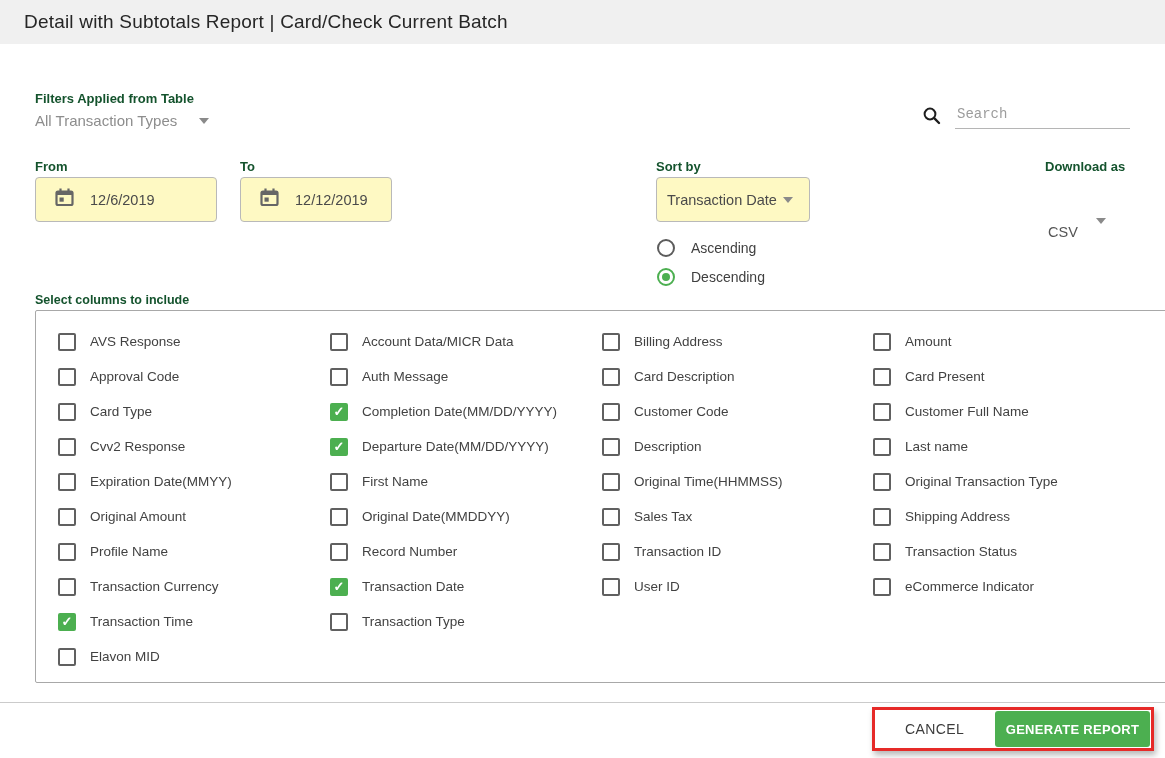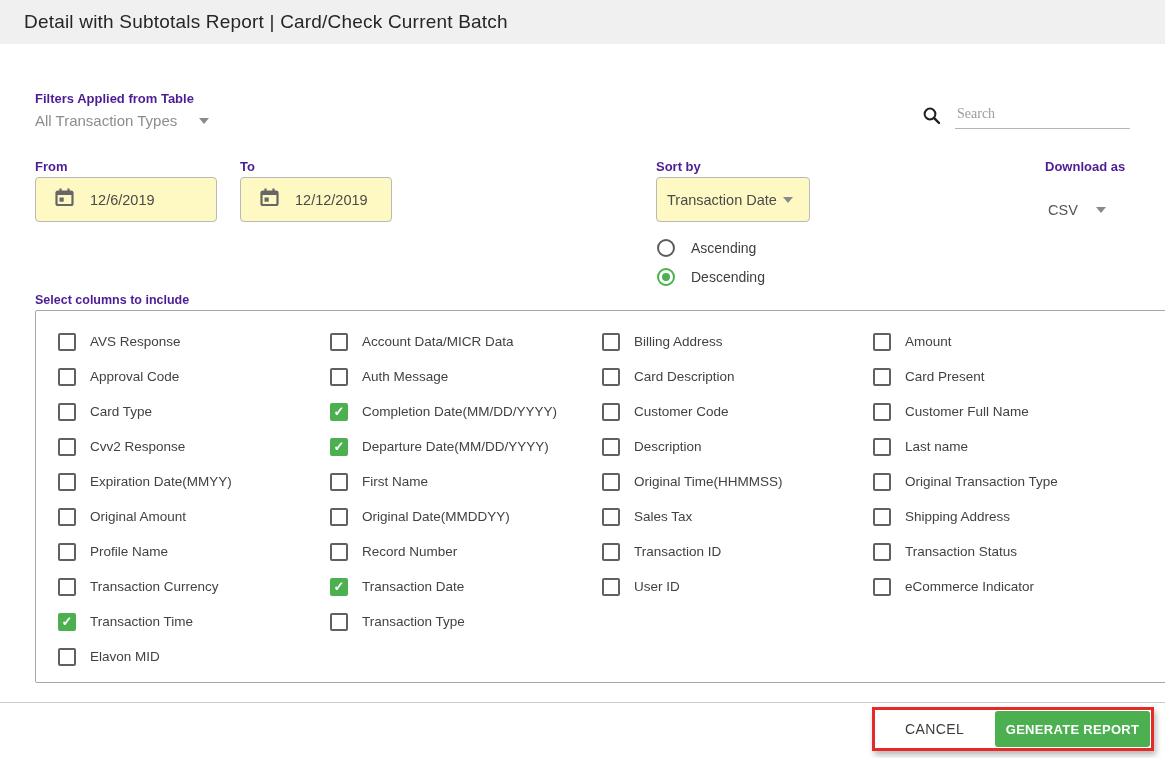--- a/index.html
+++ b/index.html
@@ -5,50 +5,50 @@
   * { margin:0; padding:0; box-sizing:border-box; }
   html,body { background:#fff; }
   body { font-family:"Liberation Sans", sans-serif; color:#4a4a4a; }
   .stage { position:relative; width:1165px; height:758px; background:#fff; overflow:hidden; }
 
   
   .header { position:absolute; left:0; top:0; width:1165px; height:44px; background:#f0f0f0; display:flex; align-items:center; padding-left:24px; }
   .header .title { font-size:19px; color:#262626; letter-spacing:.2px; }
 
   
-  .flabel { position:absolute; font-size:13px; font-weight:bold; color:#4c1d95; }
+  .flabel { position:absolute; font-size:13px; font-weight:bold; color:#14532d; }
   .filters-label { left:35px; top:91px; }
   .tx-type { position:absolute; left:35px; top:112px; display:flex; align-items:center; gap:22px; cursor:pointer; }
   .tx-type .val { font-size:15px; color:#8d8d8d; }
 
   .tri { width:0; height:0; border-left:5px solid transparent; border-right:5px solid transparent; border-top:6px solid #8a8a8a; display:inline-block; }
 
   
   .search-wrap { position:absolute; left:922px; top:103px; width:210px; }
   .search-icon { position:absolute; left:0; top:3px; }
-  .search-input { position:absolute; left:33px; top:0; width:175px; border:none; border-bottom:1px solid #b5b5b5; outline:none; font-size:14px; color:#4a4a4a; background:transparent; padding:3px 2px 6px 2px; font-family:Liberation Serif, serif; }
+  .search-input { position:absolute; left:33px; top:0; width:175px; border:none; border-bottom:1px solid #b5b5b5; outline:none; font-size:14px; color:#4a4a4a; background:transparent; padding:3px 2px 6px 2px; font-family:Liberation Mono, monospace; }
   .search-input::placeholder { color:#9d9d9d; }
 
   
   .from-label { left:35px; top:159px; }
   .to-label { left:240px; top:159px; }
   .sort-label { left:656px; top:159px; }
   .dl-label { left:1045px; top:159px; }
 
   .field-box { position:absolute; height:45px; border:1px solid #b9b9b9; border-radius:4px; background:#fef9c3; display:flex; align-items:center; cursor:pointer; }
   .from-box { left:35px; top:177px; width:182px; }
   .to-box { left:240px; top:177px; width:152px; }
   .field-box .cal { margin-left:18px; }
   .field-box .dval { margin-left:15px; font-size:14.5px; color:#4a4a4a; }
 
   .sort-box { left:656px; top:177px; width:154px; justify-content:space-between; padding:0 16px 0 10px; }
   .sort-box .sval { font-size:14.5px; color:#4a4a4a; }
 
   .csv-wrap { position:absolute; left:1048px; top:202px; display:flex; align-items:center; gap:18px; cursor:pointer; }
-  .csv-wrap .val { font-size:14.5px; color:#555; }
+  .csv-wrap .val { font-size:14.5px; color:#555;margin-top:22px; }
 
   
   .radio-group { position:absolute; left:657px; top:233px; }
   .radio-row { display:flex; align-items:center; gap:16px; height:29px; cursor:pointer; }
   .radio { width:18px; height:18px; border-radius:50%; border:2px solid #5c5c5c; background:#fff; position:relative; flex:0 0 auto; }
   .radio.on { border-color:#4CAF50; }
   .radio.on::after { content:""; position:absolute; left:3px; top:3px; width:8px; height:8px; border-radius:50%; background:#4CAF50; }
   .radio-label { font-size:14px; color:#3f3f3f; }
 
   

